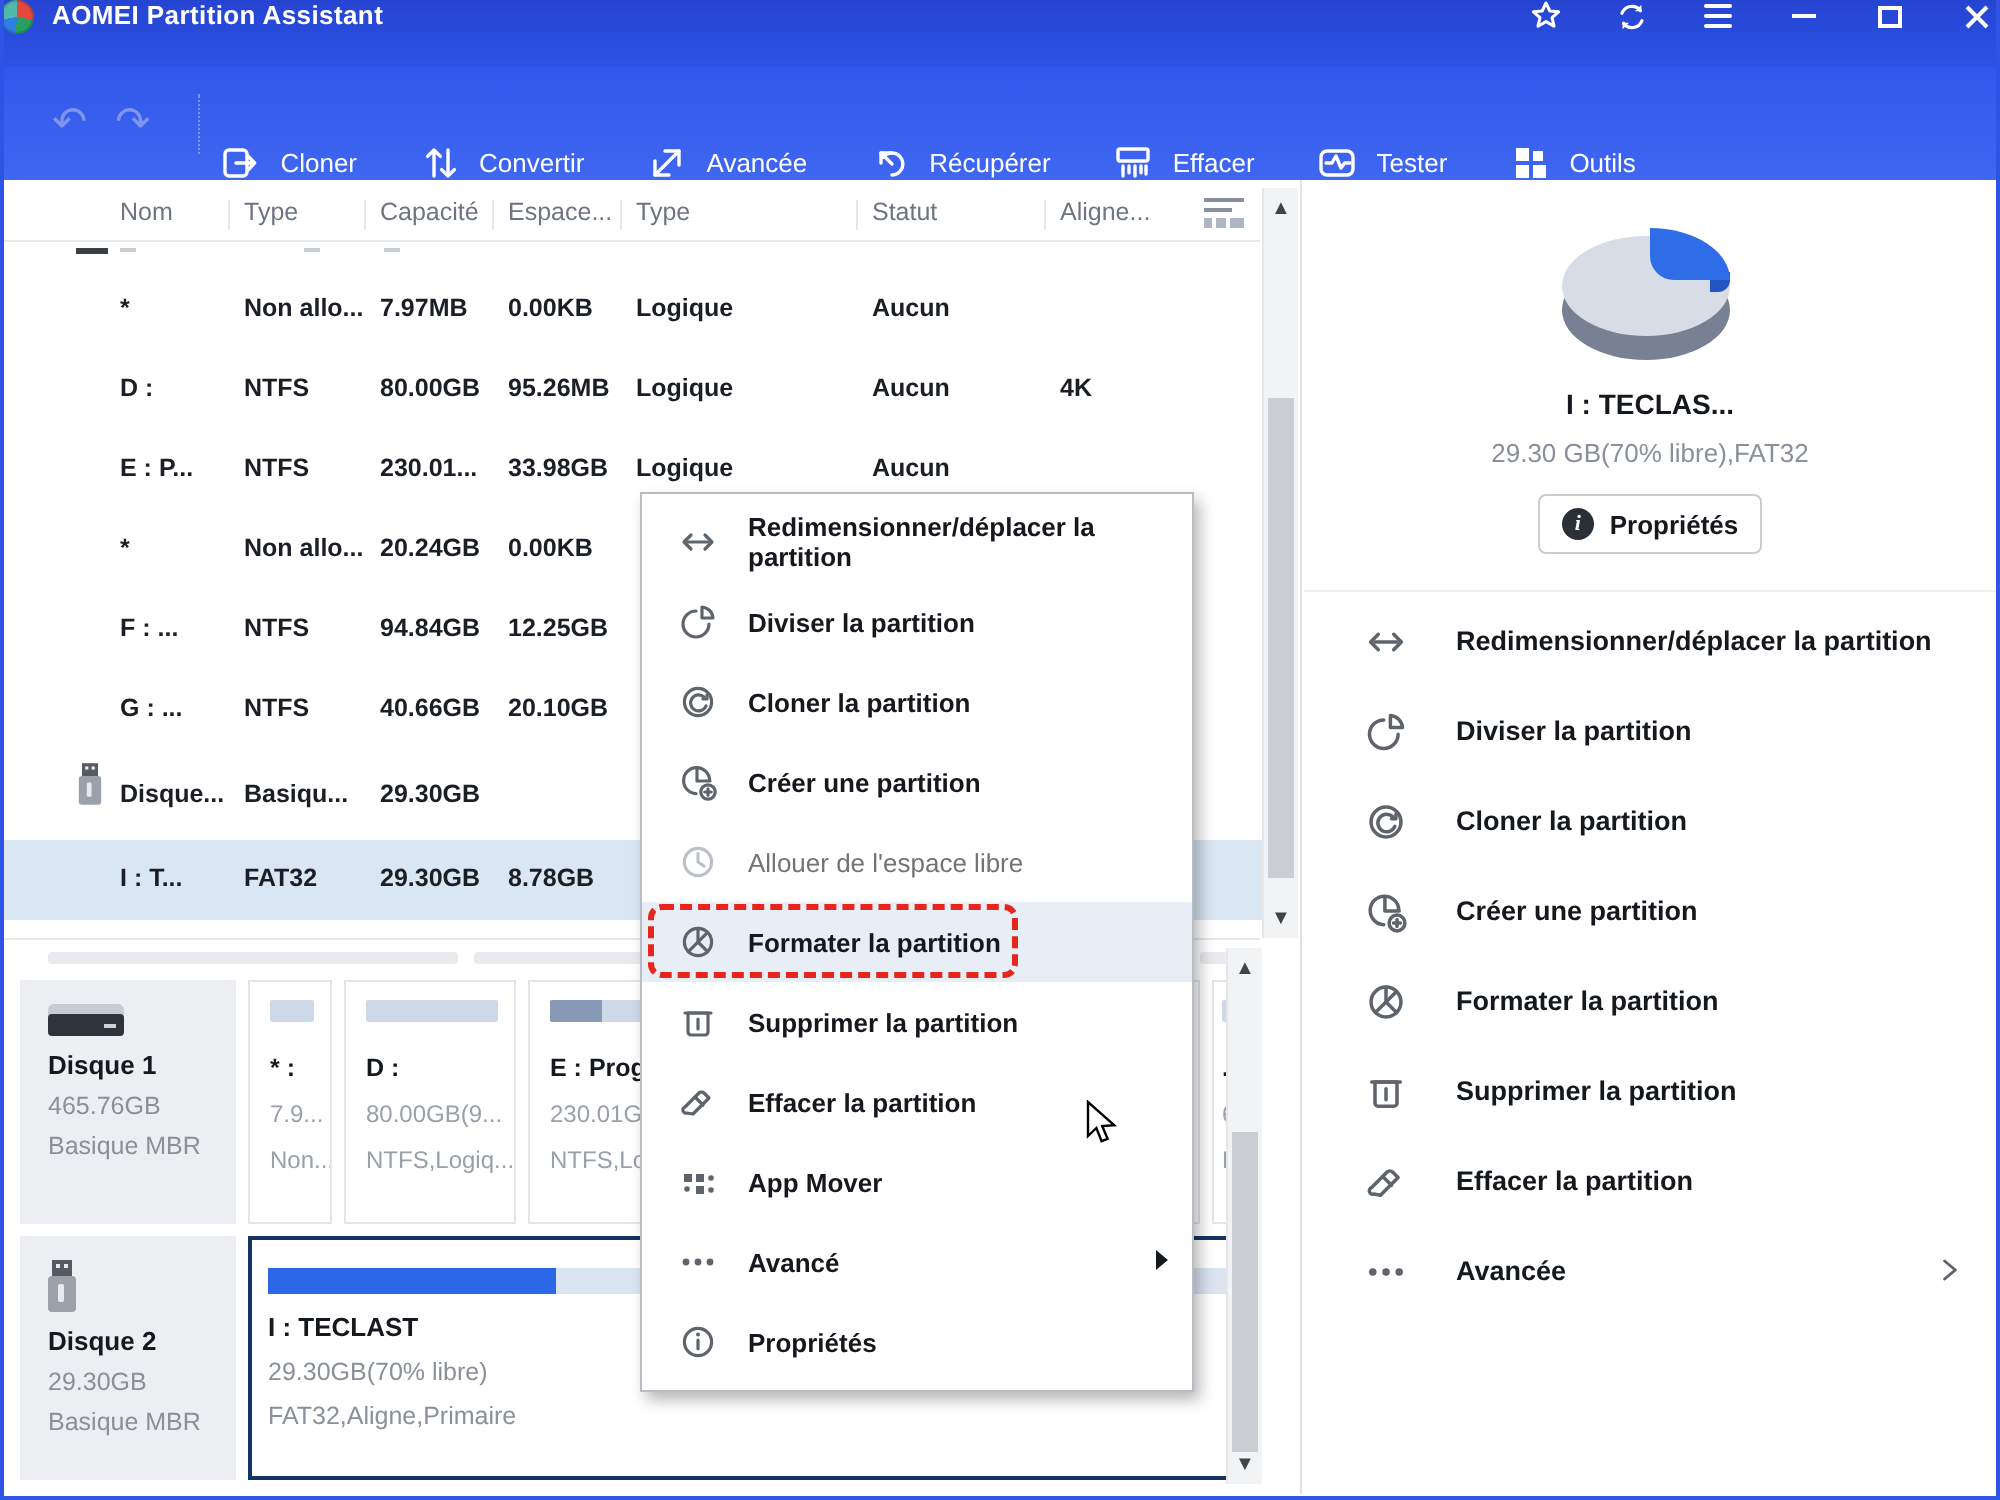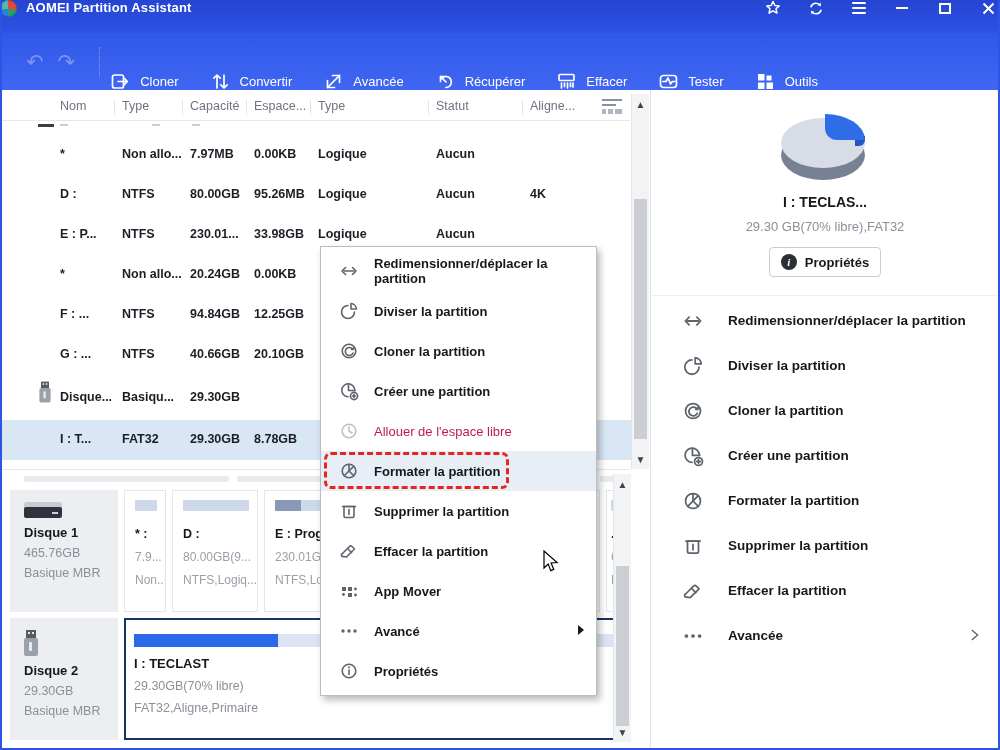--- a/index.html
+++ b/index.html
@@ -109,21 +109,21 @@
   .selblock .bar i { display:block; height:100%; background:#2c69e8; }
   .selblock .plabel { font-size:13px; font-weight:bold; color:#15181d; margin-top:9px; }
   .selblock .psize,.selblock .pfs { font-size:12.5px; color:#8a8f99; margin-top:8px; }
 
   
   .ctxmenu { position:absolute; left:318px; top:156px; width:277px; background:#ffffff;
              border:1px solid #b9bdc3; box-shadow:3px 4px 7px rgba(0,0,0,.28); padding:4px 0; z-index:50; }
   .mi { position:relative; height:40px; display:flex; align-items:center; padding-left:18px; gap:15px; }
   .mi span.mlabel { font-size:13px; color:#15181d; font-weight:bold; }
   .mi svg { flex:0 0 auto; }
-  .mi.disabled span.mlabel { color:#be185d; font-weight:normal; }
+  .mi.disabled span.mlabel { color:#737373; font-weight:normal; }
   .mi.hl { background:#e8eef5; }
   .redbox { position:absolute; left:3px; top:1px; width:185px; height:37px;
             border:3px dashed #e8251d; border-radius:7px; pointer-events:none; }
   .subarrow { position:absolute; right:12px; top:14px; width:0; height:0;
               border-left:6px solid #15181d; border-top:5px solid transparent; border-bottom:5px solid transparent; }
   .cursor { position:absolute; left:540px; top:460px; z-index:60; }
 
   
   .pie { position:relative; width:96px; height:64px; margin:26px auto 0; }
   .pie .side { position:absolute; left:4px; top:14px; width:84px; height:50px; border-radius:50%; background:#788093; }

